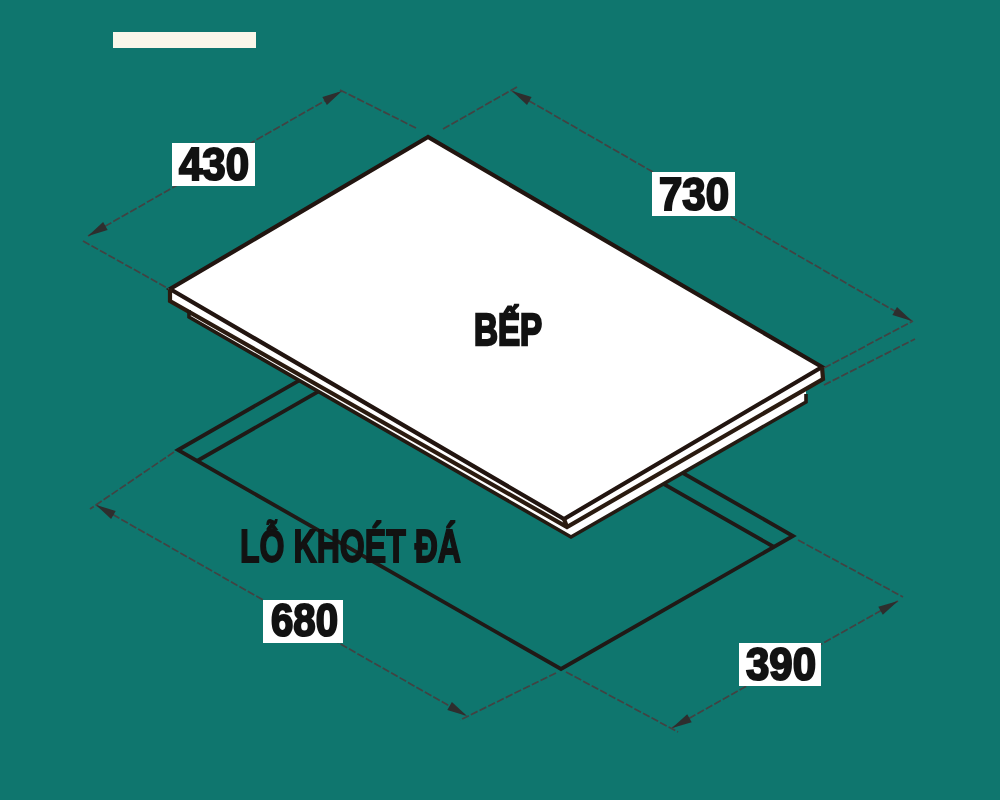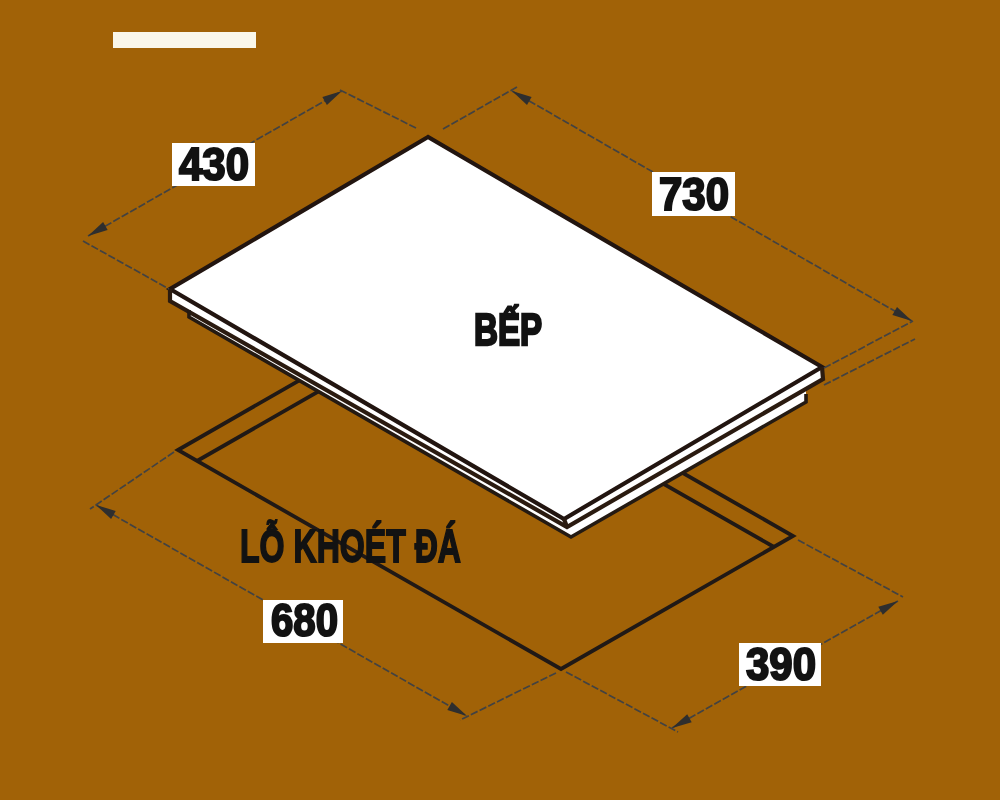--- a/index.html
+++ b/index.html
@@ -1,16 +1,16 @@
 <!DOCTYPE html>
 <html><head>
 <meta charset="utf-8">
 <style>
 html,body{margin:0;padding:0;background:#ffffff;}
-#page{width:1000px;height:800px;position:relative;background:#a16207;font-family:"Liberation Sans",sans-serif;}
+#page{width:1000px;height:800px;position:relative;background:#0f766e;font-family:"Liberation Sans",sans-serif;}
 </style>
 </head>
 <body>
 
 <div id="page">
 <svg width="1000" height="800" viewBox="0 0 1000 800">
 
 <g fill="none" stroke="#201916" stroke-width="3.8" stroke-linejoin="miter">
 <polygon points="178,450 410,317 793,536 561,669"></polygon>
 <polyline points="197,461 410,339 774,547"></polyline>

